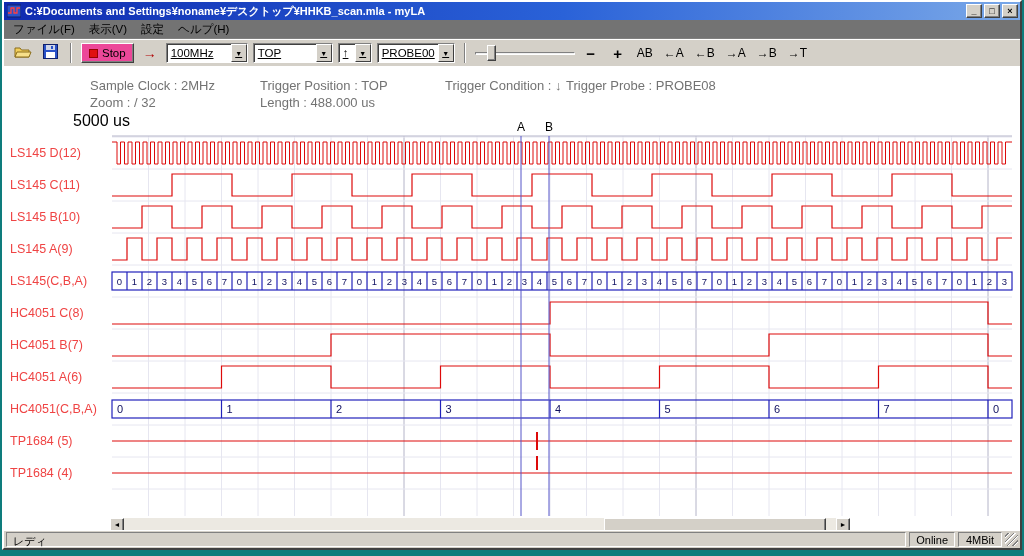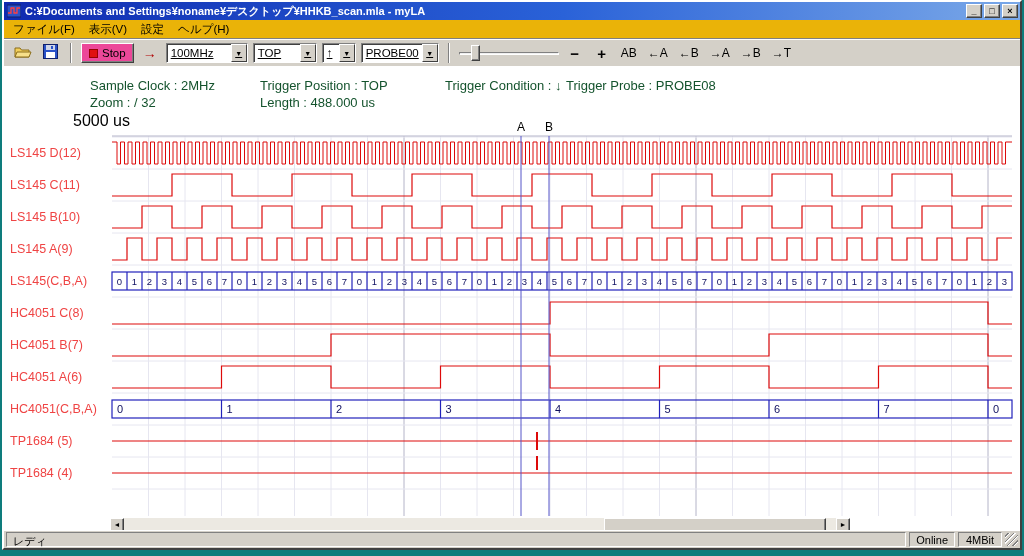--- a/index.html
+++ b/index.html
@@ -12,51 +12,51 @@
   .titlebar { height:18px; display:flex; align-items:center; padding:0 2px;
               background:linear-gradient(90deg,#0f2bb0 0%,#2a62d8 55%,#7aa8e8 100%); }
   .app-icon { width:14px; height:14px; margin:0 4px 0 1px; display:inline-block; }
   .title-text { color:#ffffff; font-size:11px; font-weight:bold; flex:1; white-space:nowrap; overflow:hidden; }
   .tb-btns { display:flex; gap:2px; }
   .tbtn { width:16px; height:14px; font-size:9px; line-height:11px; font-weight:bold; color:#000;
           background:#d4d0c8; border:1px solid; border-color:#ffffff #404040 #404040 #ffffff;
           box-shadow:inset -1px -1px 0 #808080; text-align:center; padding:0; cursor:default; }
   
   .menubar { height:19px; display:flex; align-items:center; padding-left:2px; font-size:11.5px;
-             border-bottom:1px solid #808080; background:#eab308; }
+             border-bottom:1px solid #808080; background:#737373; }
   .menu-item { padding:2px 7px; }
   
   .toolbar { height:27px; display:flex; align-items:center; padding-left:8px; gap:5px;
              border-top:1px solid #ffffff; background:#d4d0c8; }
   .tool-icon { width:22px; height:20px; background:transparent; border:none; padding:1px; }
   .sep { width:2px; height:20px; border-left:1px solid #808080; border-right:1px solid #ffffff; margin:0 4px; }
   .stop-btn { height:20px; display:flex; align-items:center; gap:4px; padding:0 7px; font-size:11.5px;
               background:#ec4899; border:1px solid; border-color:#ffffff #404040 #404040 #ffffff;
               box-shadow:inset -1px -1px 0 #808080; }
   .stop-sq { width:9px; height:9px; background:#e01010; border:1px solid #900; display:inline-block; }
   .tool-btn { height:20px; min-width:22px; padding:0 3px; background:transparent; border:none;
               font-size:12px; color:#000; }
   .tool-btn.run { color:#b00000; font-weight:bold; font-size:14px; }
   .tool-btn.big { font-size:15px; font-weight:bold; }
   .combo { height:20px; display:inline-flex; align-items:stretch; background:#ffffff;
            border:1px solid; border-color:#808080 #ffffff #ffffff #808080;
            box-shadow:inset 1px 1px 0 #404040;text-decoration:underline; }
   .combo-text { flex:1; font-size:11.5px; padding:3px 3px 0 4px; white-space:nowrap; overflow:hidden; }
   .combo-arrow { width:16px; background:#d4d0c8; border:1px solid; border-color:#ffffff #404040 #404040 #ffffff;
                  font-size:7px; text-align:center; padding-top:5px; color:#000; }
-  .combo.w1{width:82px}.combo.w2{width:64px}.combo.w3{width:34px}.combo.w4{width:78px}
+  .combo.w1{width:82px}.combo.w2{width:80px}.combo.w3{width:34px}.combo.w4{width:78px}
   .slider { position:relative; width:100px; height:20px; display:inline-block; }
   .slider-track { position:absolute; left:0; right:0; top:9px; height:3px;
                   border:1px solid; border-color:#808080 #fff #fff #808080; background:#efefef; }
   .slider-thumb { position:absolute; left:12px; top:2px; width:9px; height:16px; background:#d4d0c8;
                   border:1px solid; border-color:#ffffff #404040 #404040 #ffffff;
                   box-shadow:inset -1px -1px 0 #808080; }
   
   .client { flex:1; position:relative; background:#ffffff; overflow:hidden; }
-  .info { position:absolute; font-size:13px; color:#14532d; white-space:nowrap; }
+  .info { position:absolute; font-size:13px; color:#737373; white-space:nowrap; }
   .timebase { position:absolute; top:46px; left:58px; width:68px; text-align:right; font-size:16px; }
   .cursor-label { position:absolute; top:54px; width:12px; text-align:center; font-size:12px; color:#000; }
   .ch-label { position:absolute; left:6px; height:16px; font-size:12.5px; color:#ef4444; white-space:nowrap; }
   #wave-svg { position:absolute; left:0; top:64px; }
   
   .hscroll { position:absolute; top:452px; left:106px; width:740px; height:14px; background:#ece9e2; }
   .sc-btn { position:absolute; top:0; width:14px; height:14px; background:#d4d0c8;
             border:1px solid; border-color:#ffffff #404040 #404040 #ffffff; box-shadow:inset -1px -1px 0 #808080;
             font-size:7px; text-align:center; line-height:12px; padding:0; color:#000; }
   .sc-left { left:0; } .sc-right { right:0; }

